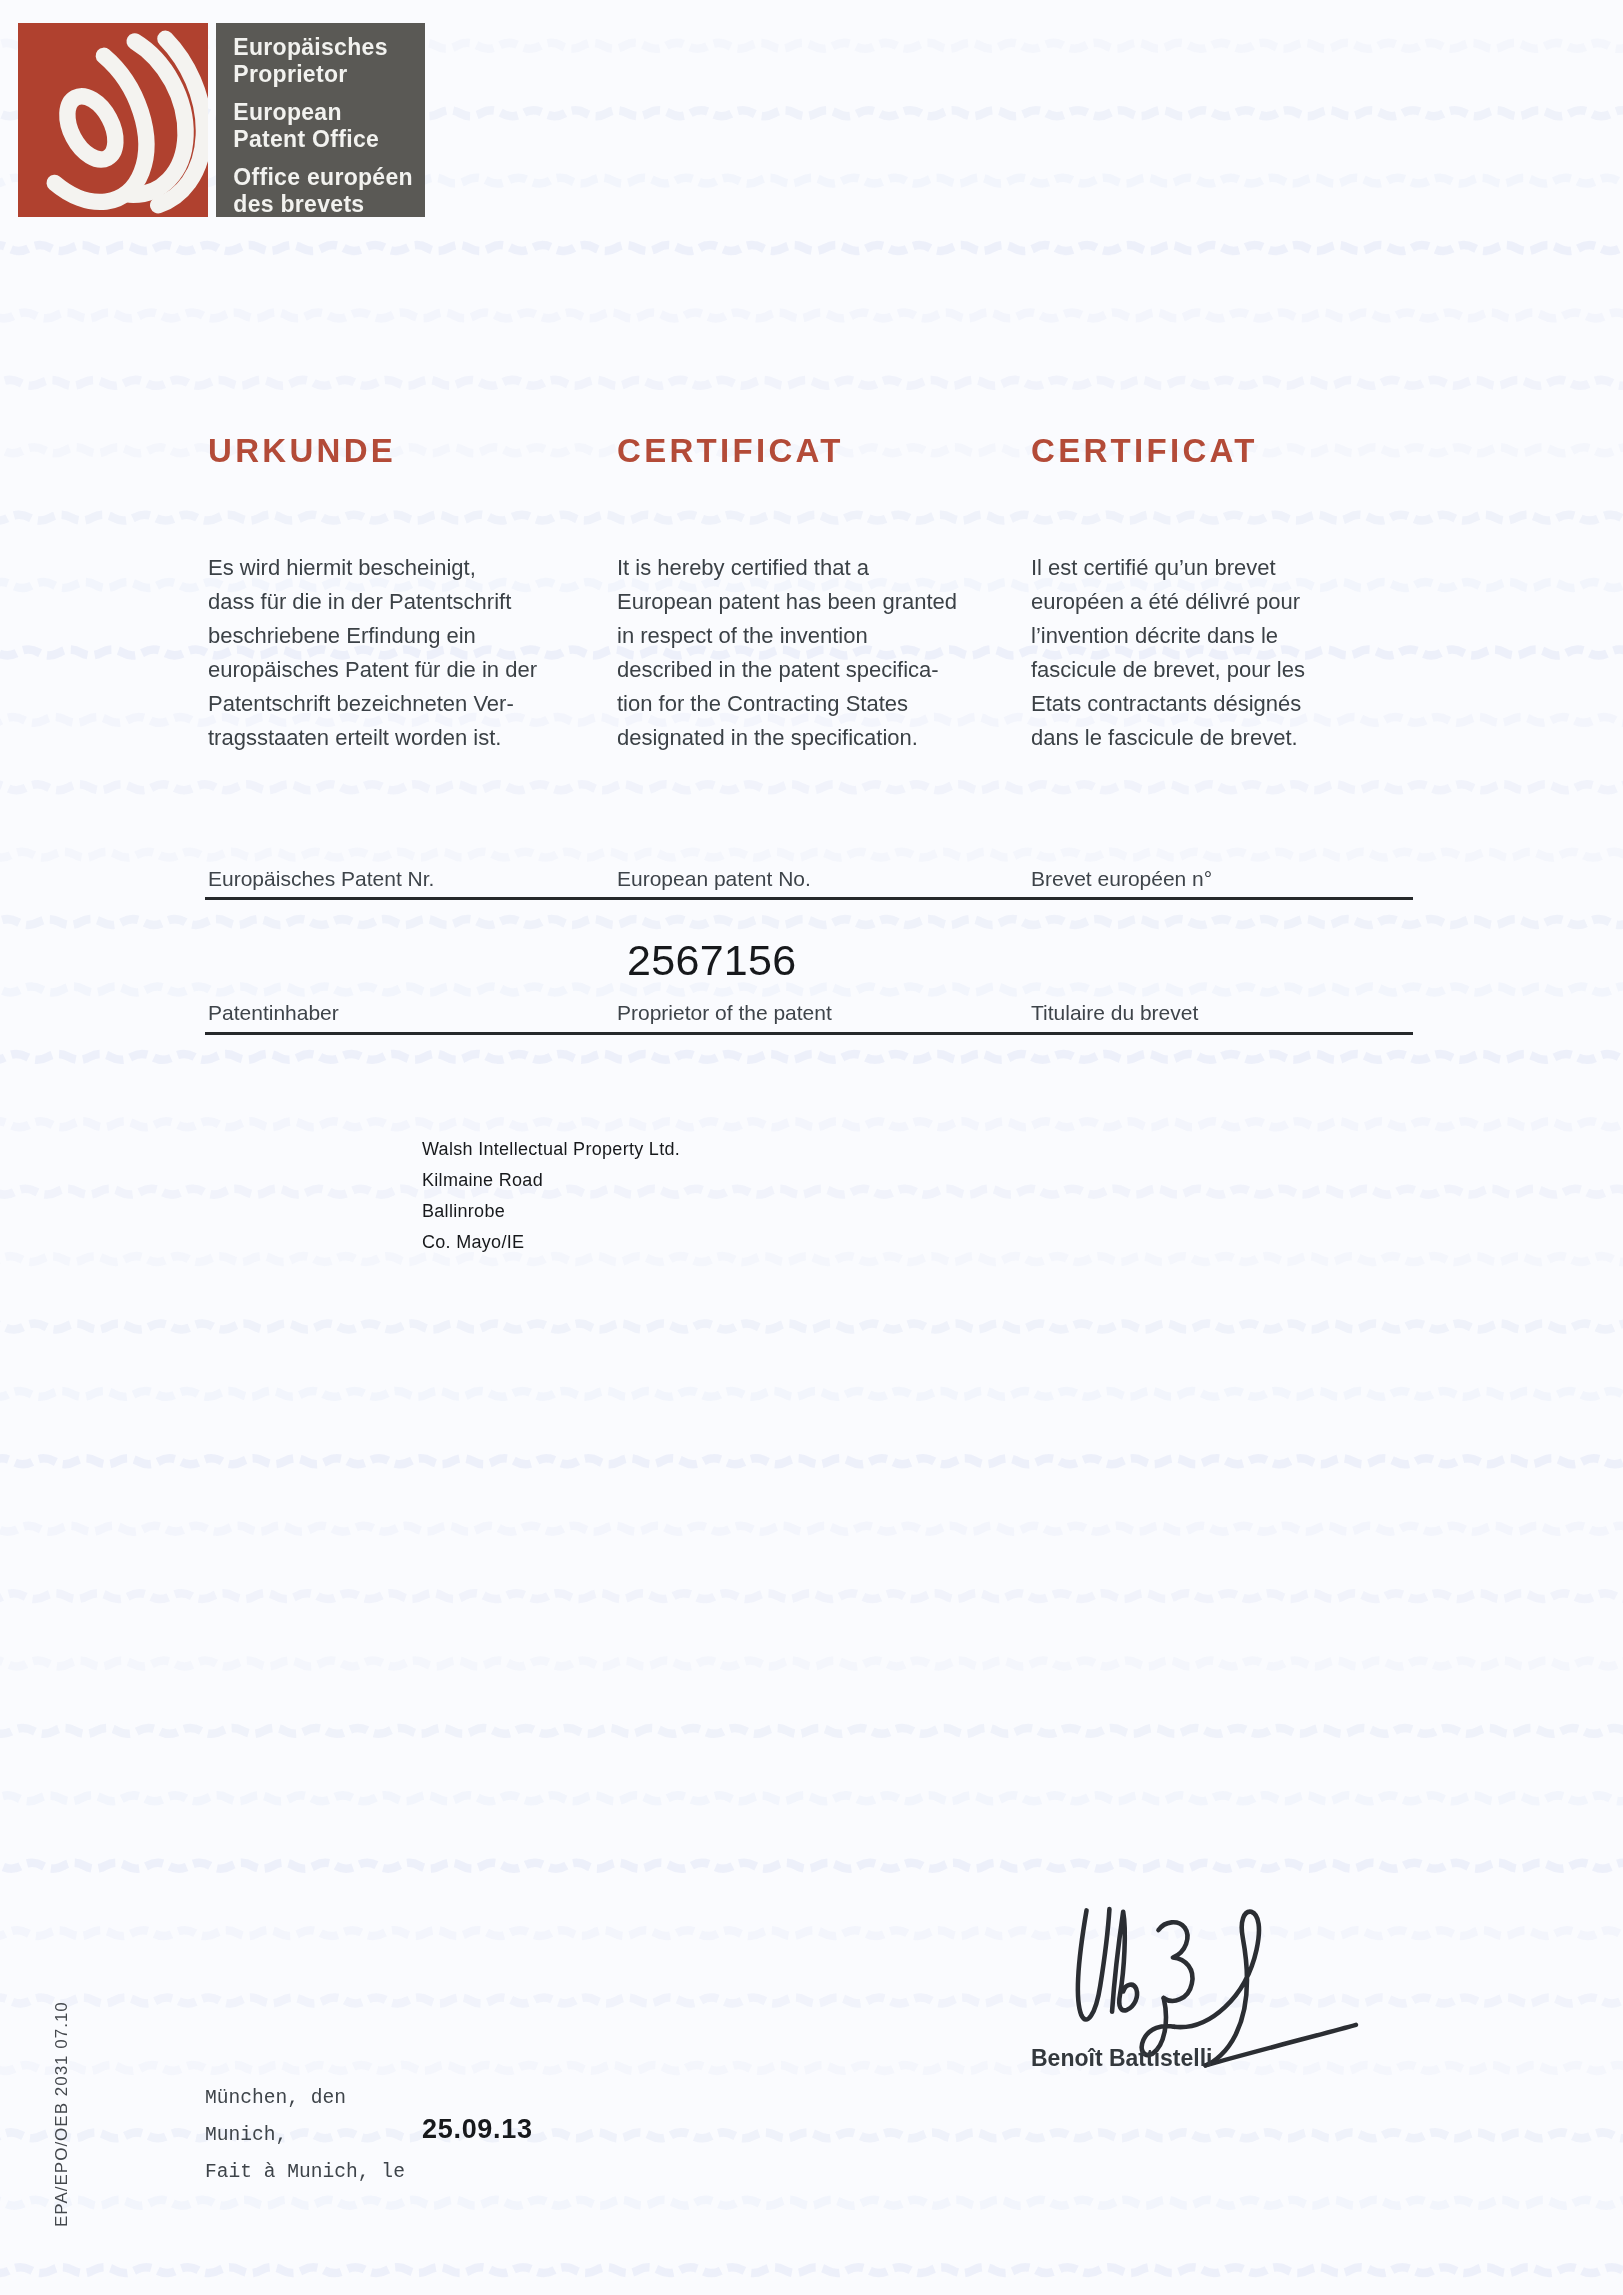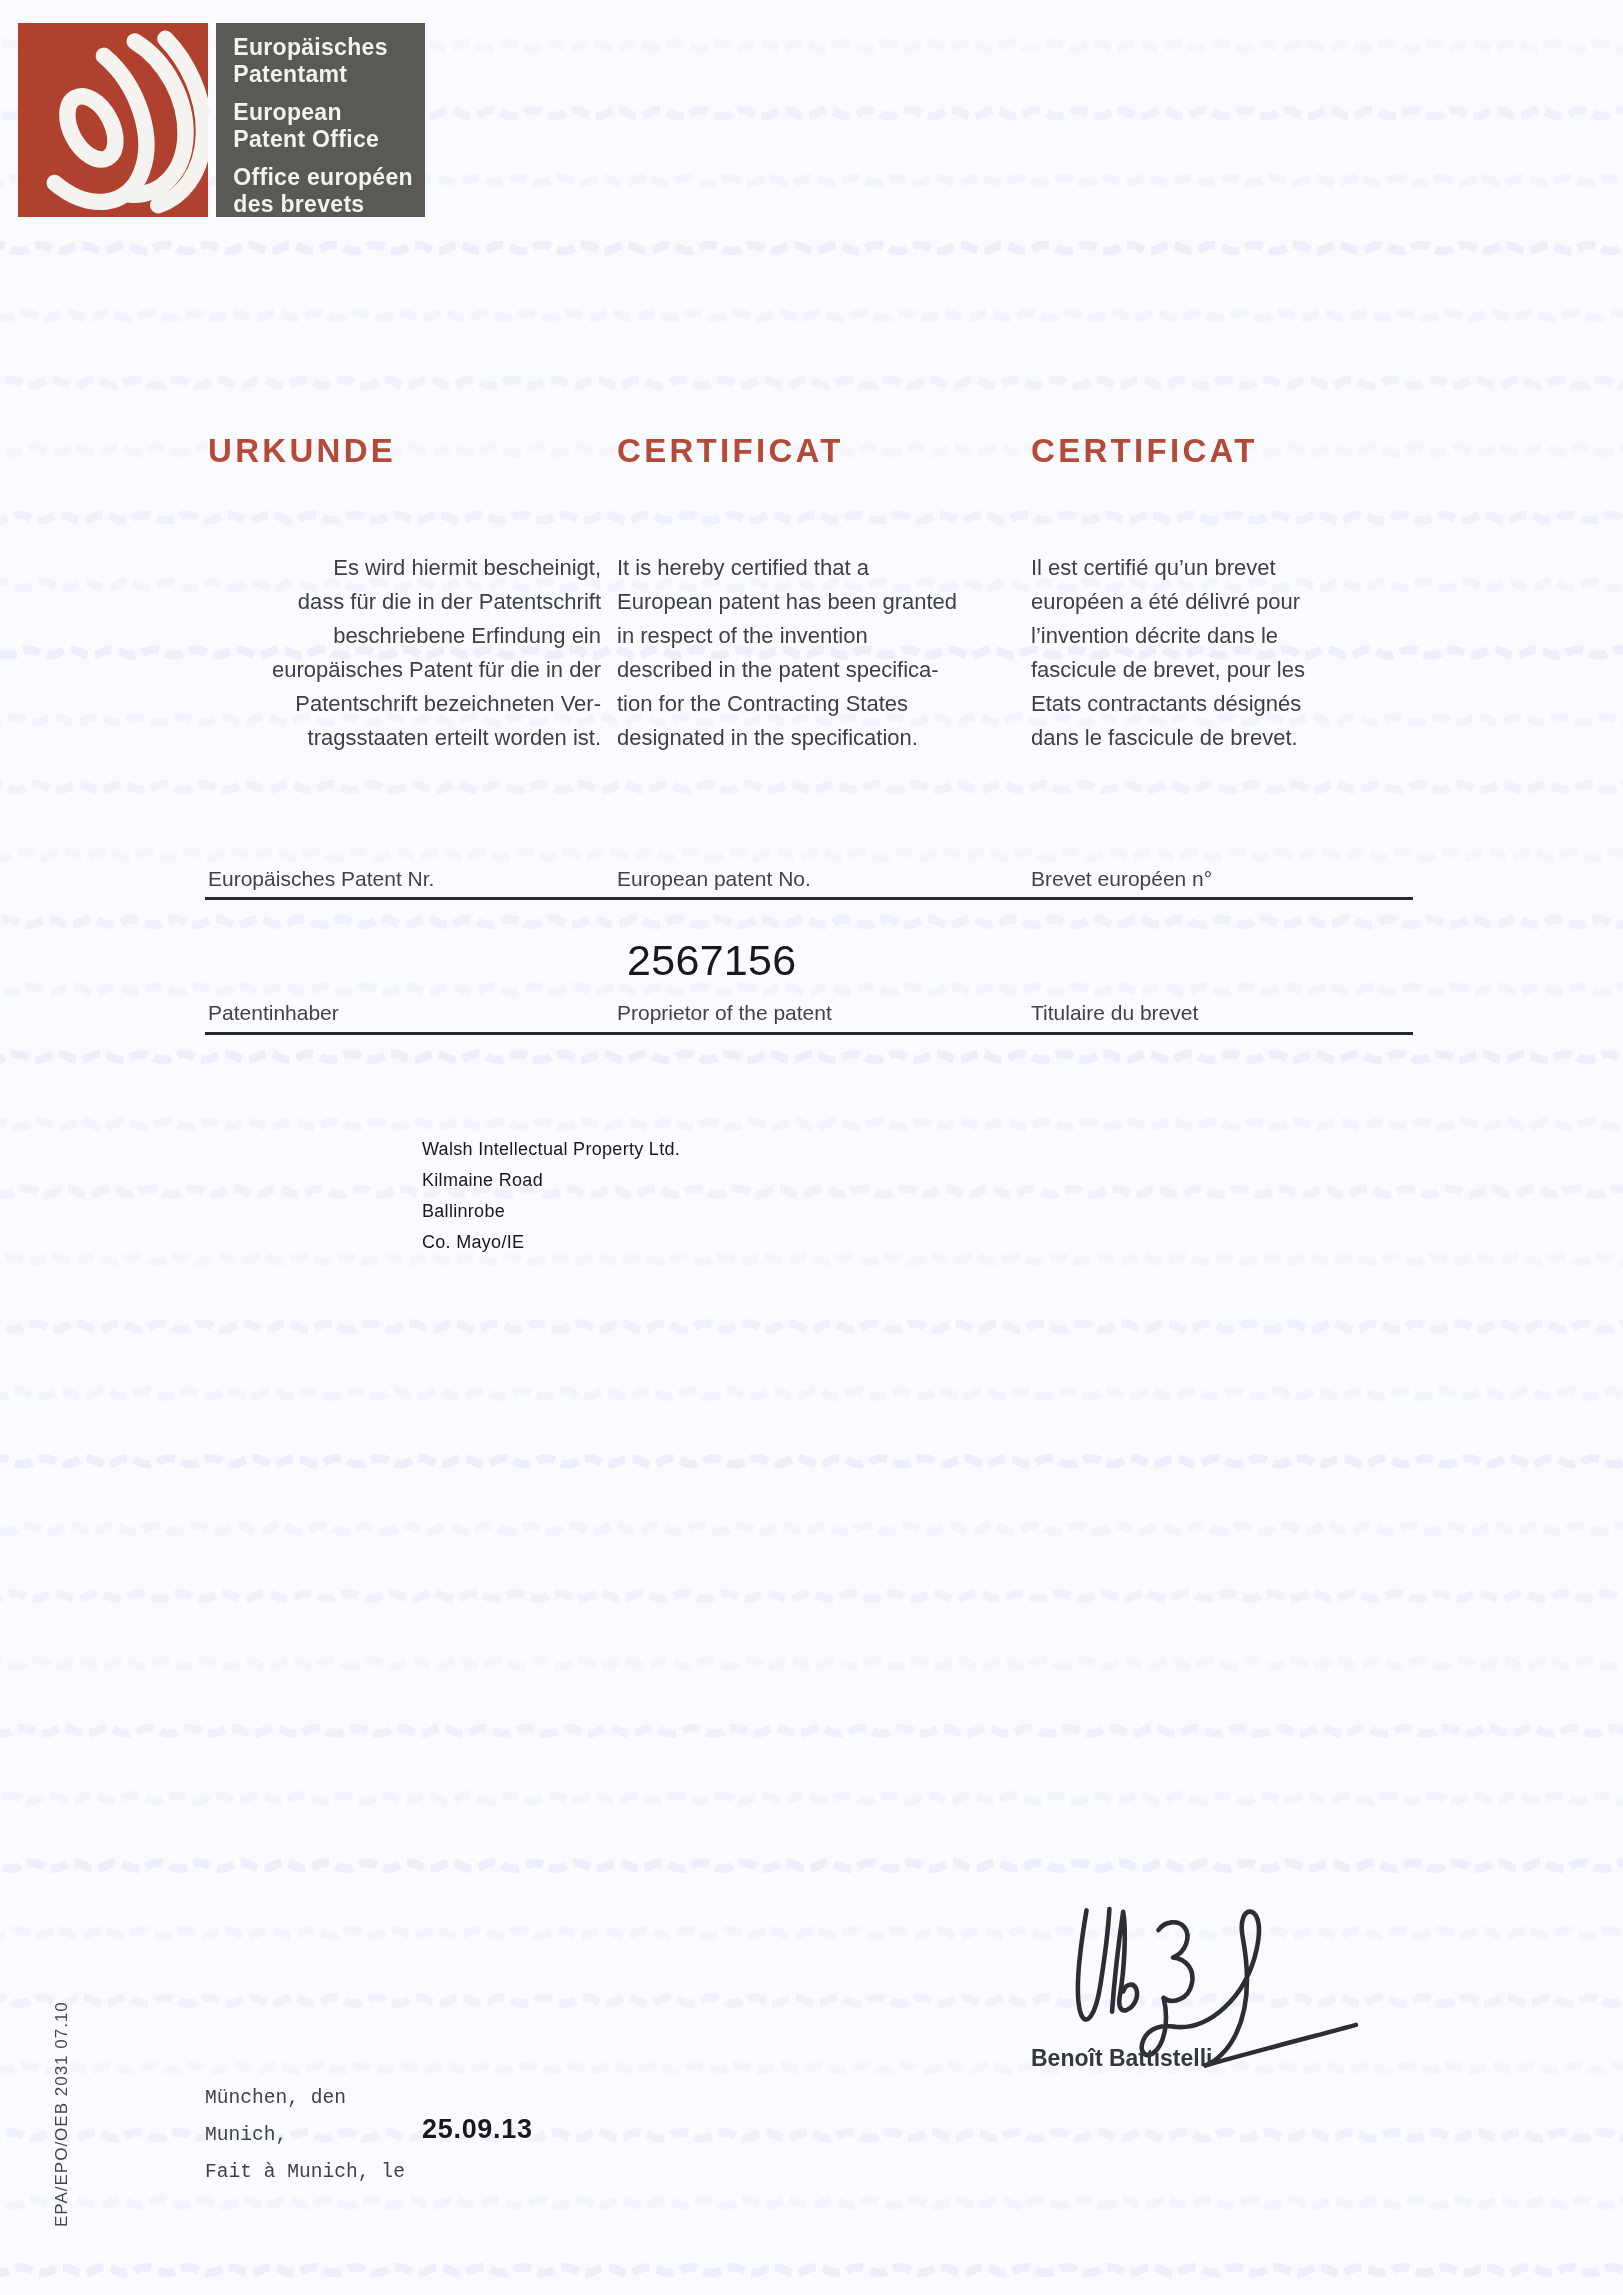--- a/index.html
+++ b/index.html
@@ -21,21 +21,21 @@
     width:209px;height:194px;background:var(--logo-gray,#5a5955);
     box-sizing:border-box;padding:10.5px 6.5px 0 17px;flex:none;
   }
   .org-group{margin-bottom:11px;}
   .org-line{
     color:#f2f2ef;font-size:23px;font-weight:bold;line-height:27px;
     letter-spacing:0.3px;white-space:nowrap;
   }
 
   
-  .col1{left:208px;text-align:right;}
+  .col1{left:208px;}
   .col2{left:617px;}
   .col3{left:1031px;}
 
   .cert-heading{
     top:432px;
     color:var(--heading-red,#b34b38);
     font-size:33px;font-weight:bold;letter-spacing:3.3px;white-space:nowrap;
   }
   .cert-par{
     top:551px;width:393px;
@@ -134,21 +134,21 @@
           <path d="M 131 50 A 68 100 -28 1 1 56 244" stroke-width="25"></path>
           <path d="M 178 28 A 98 132 -28 0 1 170 262" stroke-width="25"></path>
           <path d="M 225 24 A 122 162 -28 0 1 214 278" stroke-width="25"></path>
           <path d="M 36 242 A 112 152 -28 0 0 118 284" stroke-width="25" opacity="0"></path>
         </g>
       </svg>
     </div>
     <div class="logo-gray">
       <div class="org-group">
         <div class="org-line">Europäisches</div>
-        <div class="org-line">Patentamt</div>
+        <div class="org-line">Proprietor</div>
       </div>
       <div class="org-group">
         <div class="org-line">European</div>
         <div class="org-line">Patent Office</div>
       </div>
       <div class="org-group">
         <div class="org-line">Office européen</div>
         <div class="org-line">des brevets</div>
       </div>
     </div>

